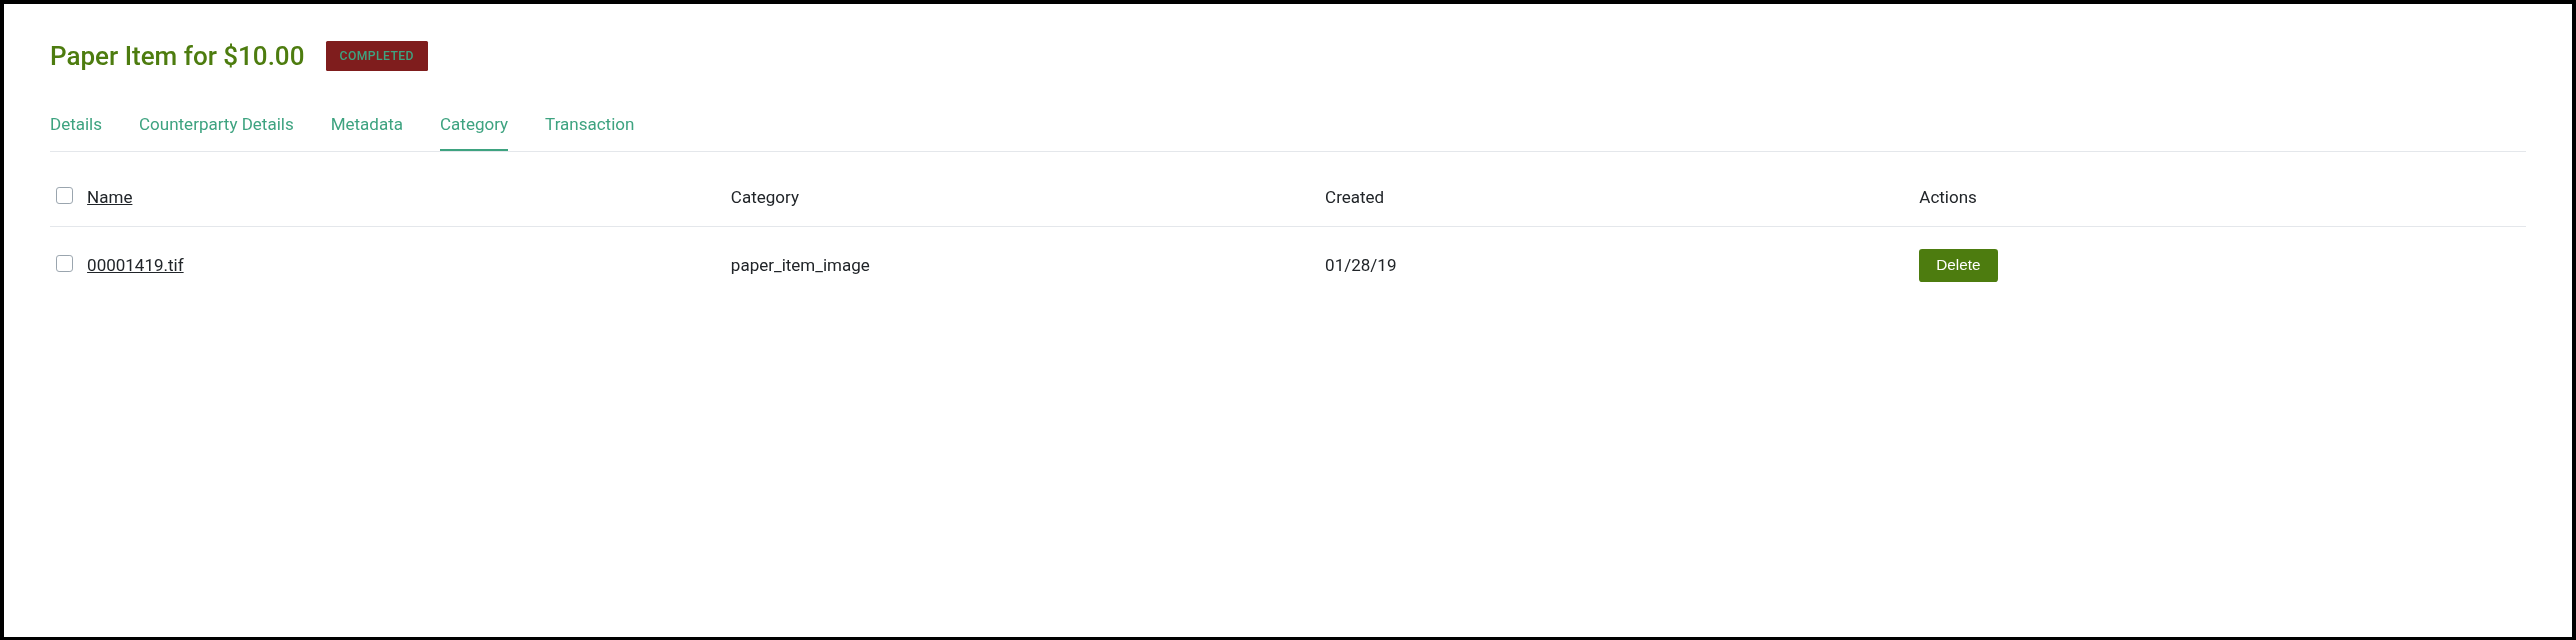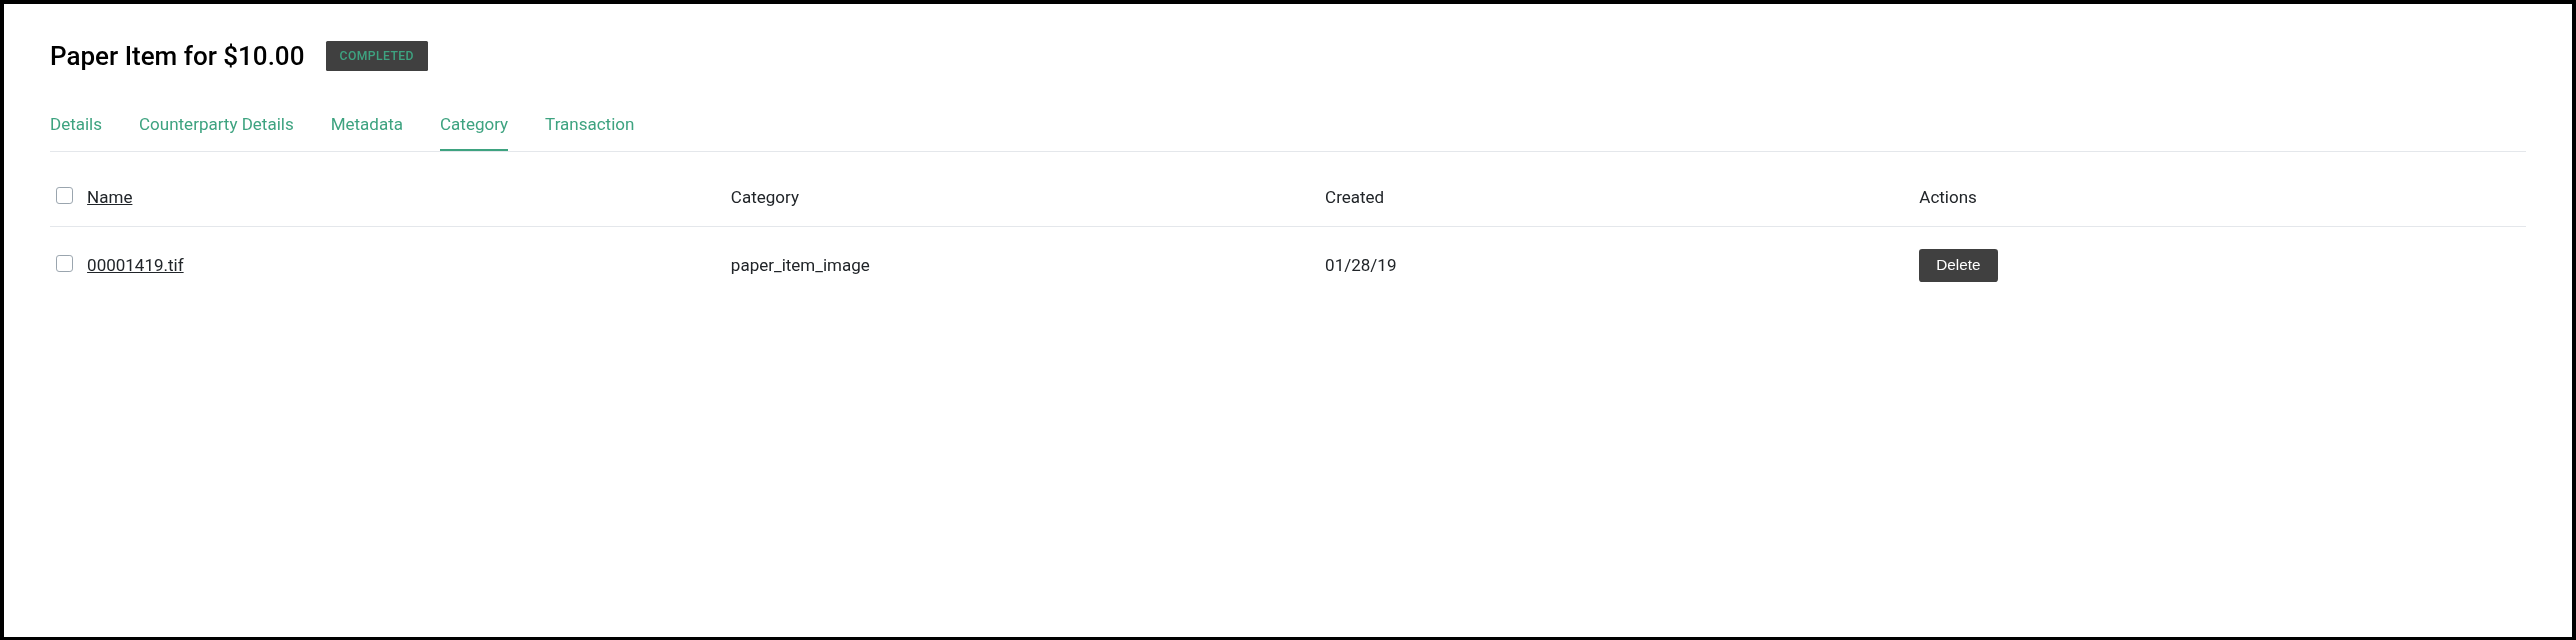--- a/index.html
+++ b/index.html
@@ -17,26 +17,26 @@
     }
     .header {
       display: flex;
       align-items: center;
       gap: 21.4px;
       margin-bottom: 43px;
     }
     .page-title {
       font-size: 26px;
       font-weight: 500;
-      color: #000000;
+      color: #4d7c0f;
       text-align: right;
     }
     .status-badge {
       display: inline-block;
-      background: #404040;
+      background: #7f1d1d;
       color: #3ea380;
       font-size: 12.2px;
       font-weight: 500;
       letter-spacing: 0.4px;
       padding: 7.7px 13.8px;
       border-radius: 1.5px;
     }
     .tabs {
       display: flex;
       gap: 37px;
@@ -92,21 +92,21 @@
     th.category-col, td.category-col {
       width: 24%;
     }
     th.created-col, td.created-col {
       width: 24%;
     }
     th.actions-col, td.actions-col {
       width: auto;
     }
     .delete-btn {
-      background: #404040;
+      background: #4d7c0f;
       color: #ffffff;
       border: none;
       font-size: 15.3px;
       padding: 7.7px 17px;
       border-radius: 3.1px;
       cursor: pointer;
     }
   </style>
 </head>
 <body>

